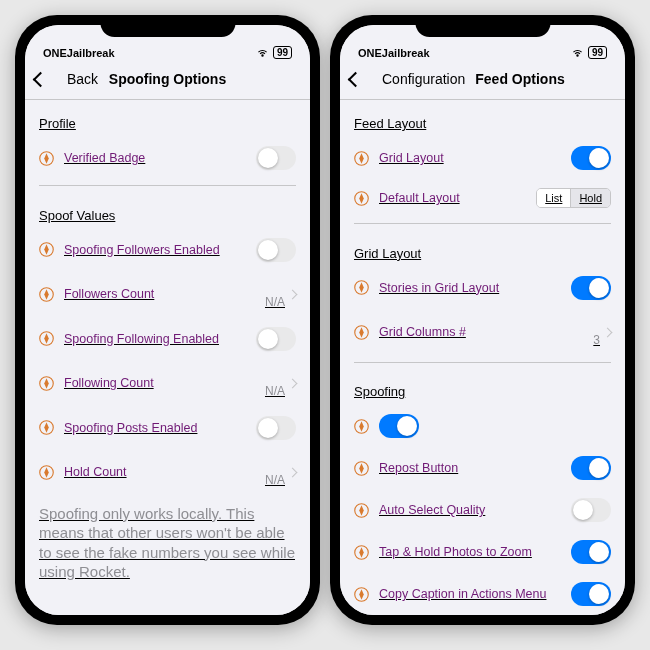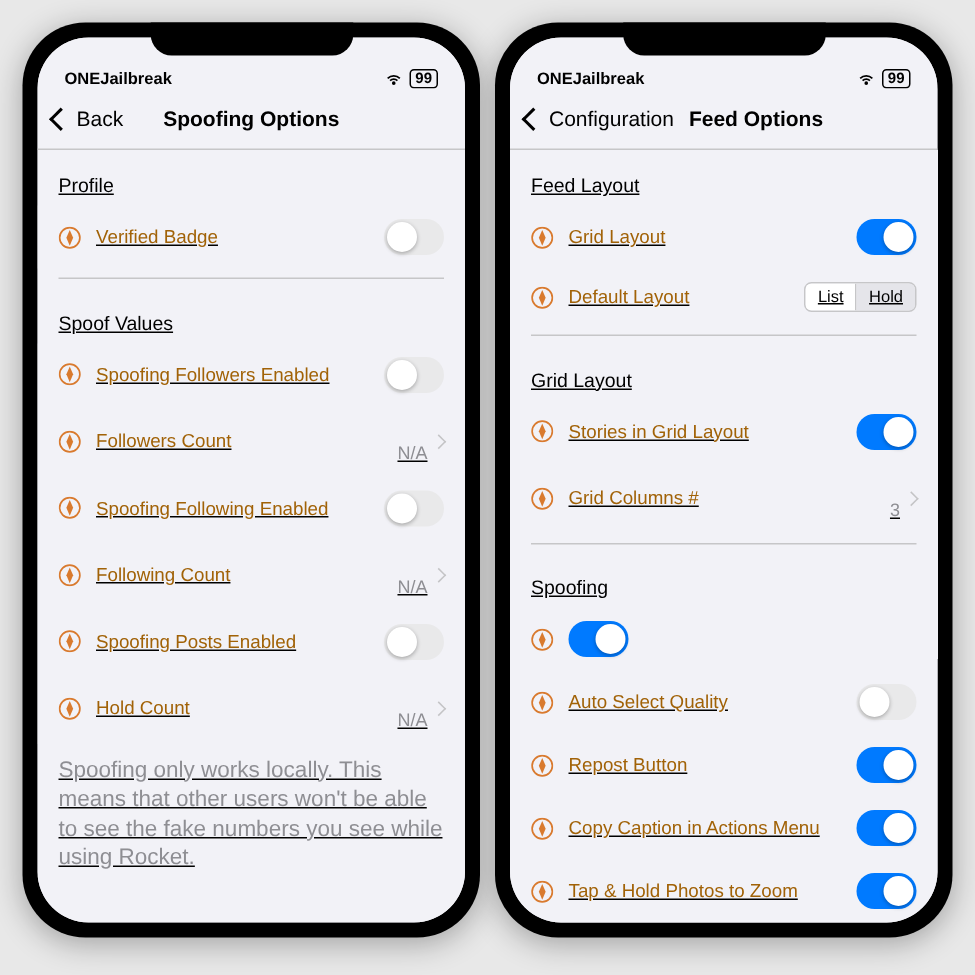--- a/index.html
+++ b/index.html
@@ -4,29 +4,29 @@
 <style>
 body { margin: 0; padding: 0; background: #e8e8e8; font-family: -apple-system, BlinkMacSystemFont, 'Segoe UI', sans-serif; width: 650px; height: 650px; display: flex; gap: 10px; justify-content: center; align-items: flex-start; padding-top: 15px; box-sizing: border-box; }
 .phone { width: 305px; height: 610px; background: #000; border-radius: 42px; padding: 10px; box-sizing: border-box; box-shadow: 0 4px 20px rgba(0,0,0,0.3); position: relative; }
 .phone-inner { width: 100%; height: 100%; background: #f2f2f7; border-radius: 34px; overflow: hidden; display: flex; flex-direction: column; position: relative; }
 .notch { position: absolute; top: 0; left: 50%; transform: translateX(-50%); width: 135px; height: 22px; background: #000; border-radius: 0 0 14px 14px; z-index: 10; }
 .status-bar { height: 34px; display: flex; justify-content: space-between; align-items: flex-end; padding: 0 18px; font-size: 11px; font-weight: 600; color: #000; background: #f2f2f7; }
 .status-right { display: flex; gap: 4px; align-items: center; }
 .wifi-icon { width: 13px; height: 10px; }
 .battery { font-size: 10px; border: 1px solid #000; border-radius: 3px; padding: 0 3px; font-weight: 700; }
 .nav-bar { height: 40px; display: flex; align-items: center; padding: 0 10px; background: #f2f2f7; border-bottom: 0.5px solid #c6c6c8; position: relative; }
-.back-btn { display: flex; align-items: center; gap: 5px; font-size: 14px; color: #000; cursor: pointer; }
+.back-btn { display: flex; align-items: center; gap: 21px; font-size: 14px; color: #000; cursor: pointer; }
 .chevron-left { width: 9px; height: 9px; border-left: 2px solid #000; border-bottom: 2px solid #000; transform: rotate(45deg); }
 .nav-title { position: absolute; left: 50%; transform: translateX(-50%); font-size: 14px; font-weight: 600; }
 .nav-title-right { font-size: 14px; font-weight: 600; margin-left: 10px; }
 .content { flex: 1; overflow-y: auto; background: #f2f2f7; text-decoration: underline; }
 .section-header { padding: 16px 14px 6px; font-size: 13px; color: #000; font-weight: 400; }
 .row { display: flex; align-items: center; padding: 9px 14px; background: #f2f2f7; min-height: 20px; }
 .row-icon { width: 15px; height: 15px; margin-right: 10px; flex-shrink: 0; }
-.row-label { flex: 1; font-size: 12.5px; color: #a16207; }
+.row-label { flex: 1; font-size: 12.5px; color: #701a75; }
 .row-value { font-size: 12px; color: #8e8e93; margin-right: 4px; margin-top: 15px; }
 .chevron-right { width: 6px; height: 6px; border-right: 1.5px solid #c4c4c6; border-top: 1.5px solid #c4c4c6; transform: rotate(45deg); }
 .divider { height: 0.5px; background: #c6c6c8; margin: 6px 14px; }
 .toggle { width: 40px; height: 24px; border-radius: 12px; position: relative; cursor: pointer; transition: background 0.2s; }
 .toggle.off { background: #e9e9ea; }
 .toggle.on { background: #007aff; }
 .toggle-knob { width: 20px; height: 20px; background: #fff; border-radius: 50%; position: absolute; top: 2px; box-shadow: 0 1px 3px rgba(0,0,0,0.3); transition: left 0.2s; }
 .toggle.off .toggle-knob { left: 2px; }
 .toggle.on .toggle-knob { left: 18px; }
 .footer-note { padding: 8px 14px; font-size: 15px; color: #8e8e93; line-height: 1.3; }
@@ -205,51 +205,51 @@
           </svg>
         <div class="toggle on">
             <div class="toggle-knob"></div>
           </div>
       </div>
       <div class="row">
         <svg class="row-icon" viewBox="0 0 20 20">
             <circle cx="10" cy="10" r="9" fill="none" stroke="#d97a2e" stroke-width="1.5"></circle>
             <path d="M10 3 L13 10 L10 17 L7 10 Z" fill="#d97a2e"></path>
           </svg>
+        <span class="row-label">Repost Button</span>
+        <div class="toggle on">
+            <div class="toggle-knob"></div>
+          </div>
+      </div>
+      <div class="row">
+        <svg class="row-icon" viewBox="0 0 20 20">
+            <circle cx="10" cy="10" r="9" fill="none" stroke="#d97a2e" stroke-width="1.5"></circle>
+            <path d="M10 3 L13 10 L10 17 L7 10 Z" fill="#d97a2e"></path>
+          </svg>
         <span class="row-label">Auto Select Quality</span>
         <div class="toggle off">
             <div class="toggle-knob"></div>
           </div>
       </div>
       <div class="row">
         <svg class="row-icon" viewBox="0 0 20 20">
             <circle cx="10" cy="10" r="9" fill="none" stroke="#d97a2e" stroke-width="1.5"></circle>
             <path d="M10 3 L13 10 L10 17 L7 10 Z" fill="#d97a2e"></path>
           </svg>
-        <span class="row-label">Repost Button</span>
+        <span class="row-label">Tap &amp; Hold Photos to Zoom</span>
         <div class="toggle on">
             <div class="toggle-knob"></div>
           </div>
       </div>
       <div class="row">
         <svg class="row-icon" viewBox="0 0 20 20">
             <circle cx="10" cy="10" r="9" fill="none" stroke="#d97a2e" stroke-width="1.5"></circle>
             <path d="M10 3 L13 10 L10 17 L7 10 Z" fill="#d97a2e"></path>
           </svg>
         <span class="row-label">Copy Caption in Actions Menu</span>
-        <div class="toggle on">
-            <div class="toggle-knob"></div>
-          </div>
-      </div>
-      <div class="row">
-        <svg class="row-icon" viewBox="0 0 20 20">
-            <circle cx="10" cy="10" r="9" fill="none" stroke="#d97a2e" stroke-width="1.5"></circle>
-            <path d="M10 3 L13 10 L10 17 L7 10 Z" fill="#d97a2e"></path>
-          </svg>
-        <span class="row-label">Tap &amp; Hold Photos to Zoom</span>
         <div class="toggle on">
             <div class="toggle-knob"></div>
           </div>
       </div>
       <div class="row">
         
         
         
       </div>
 

